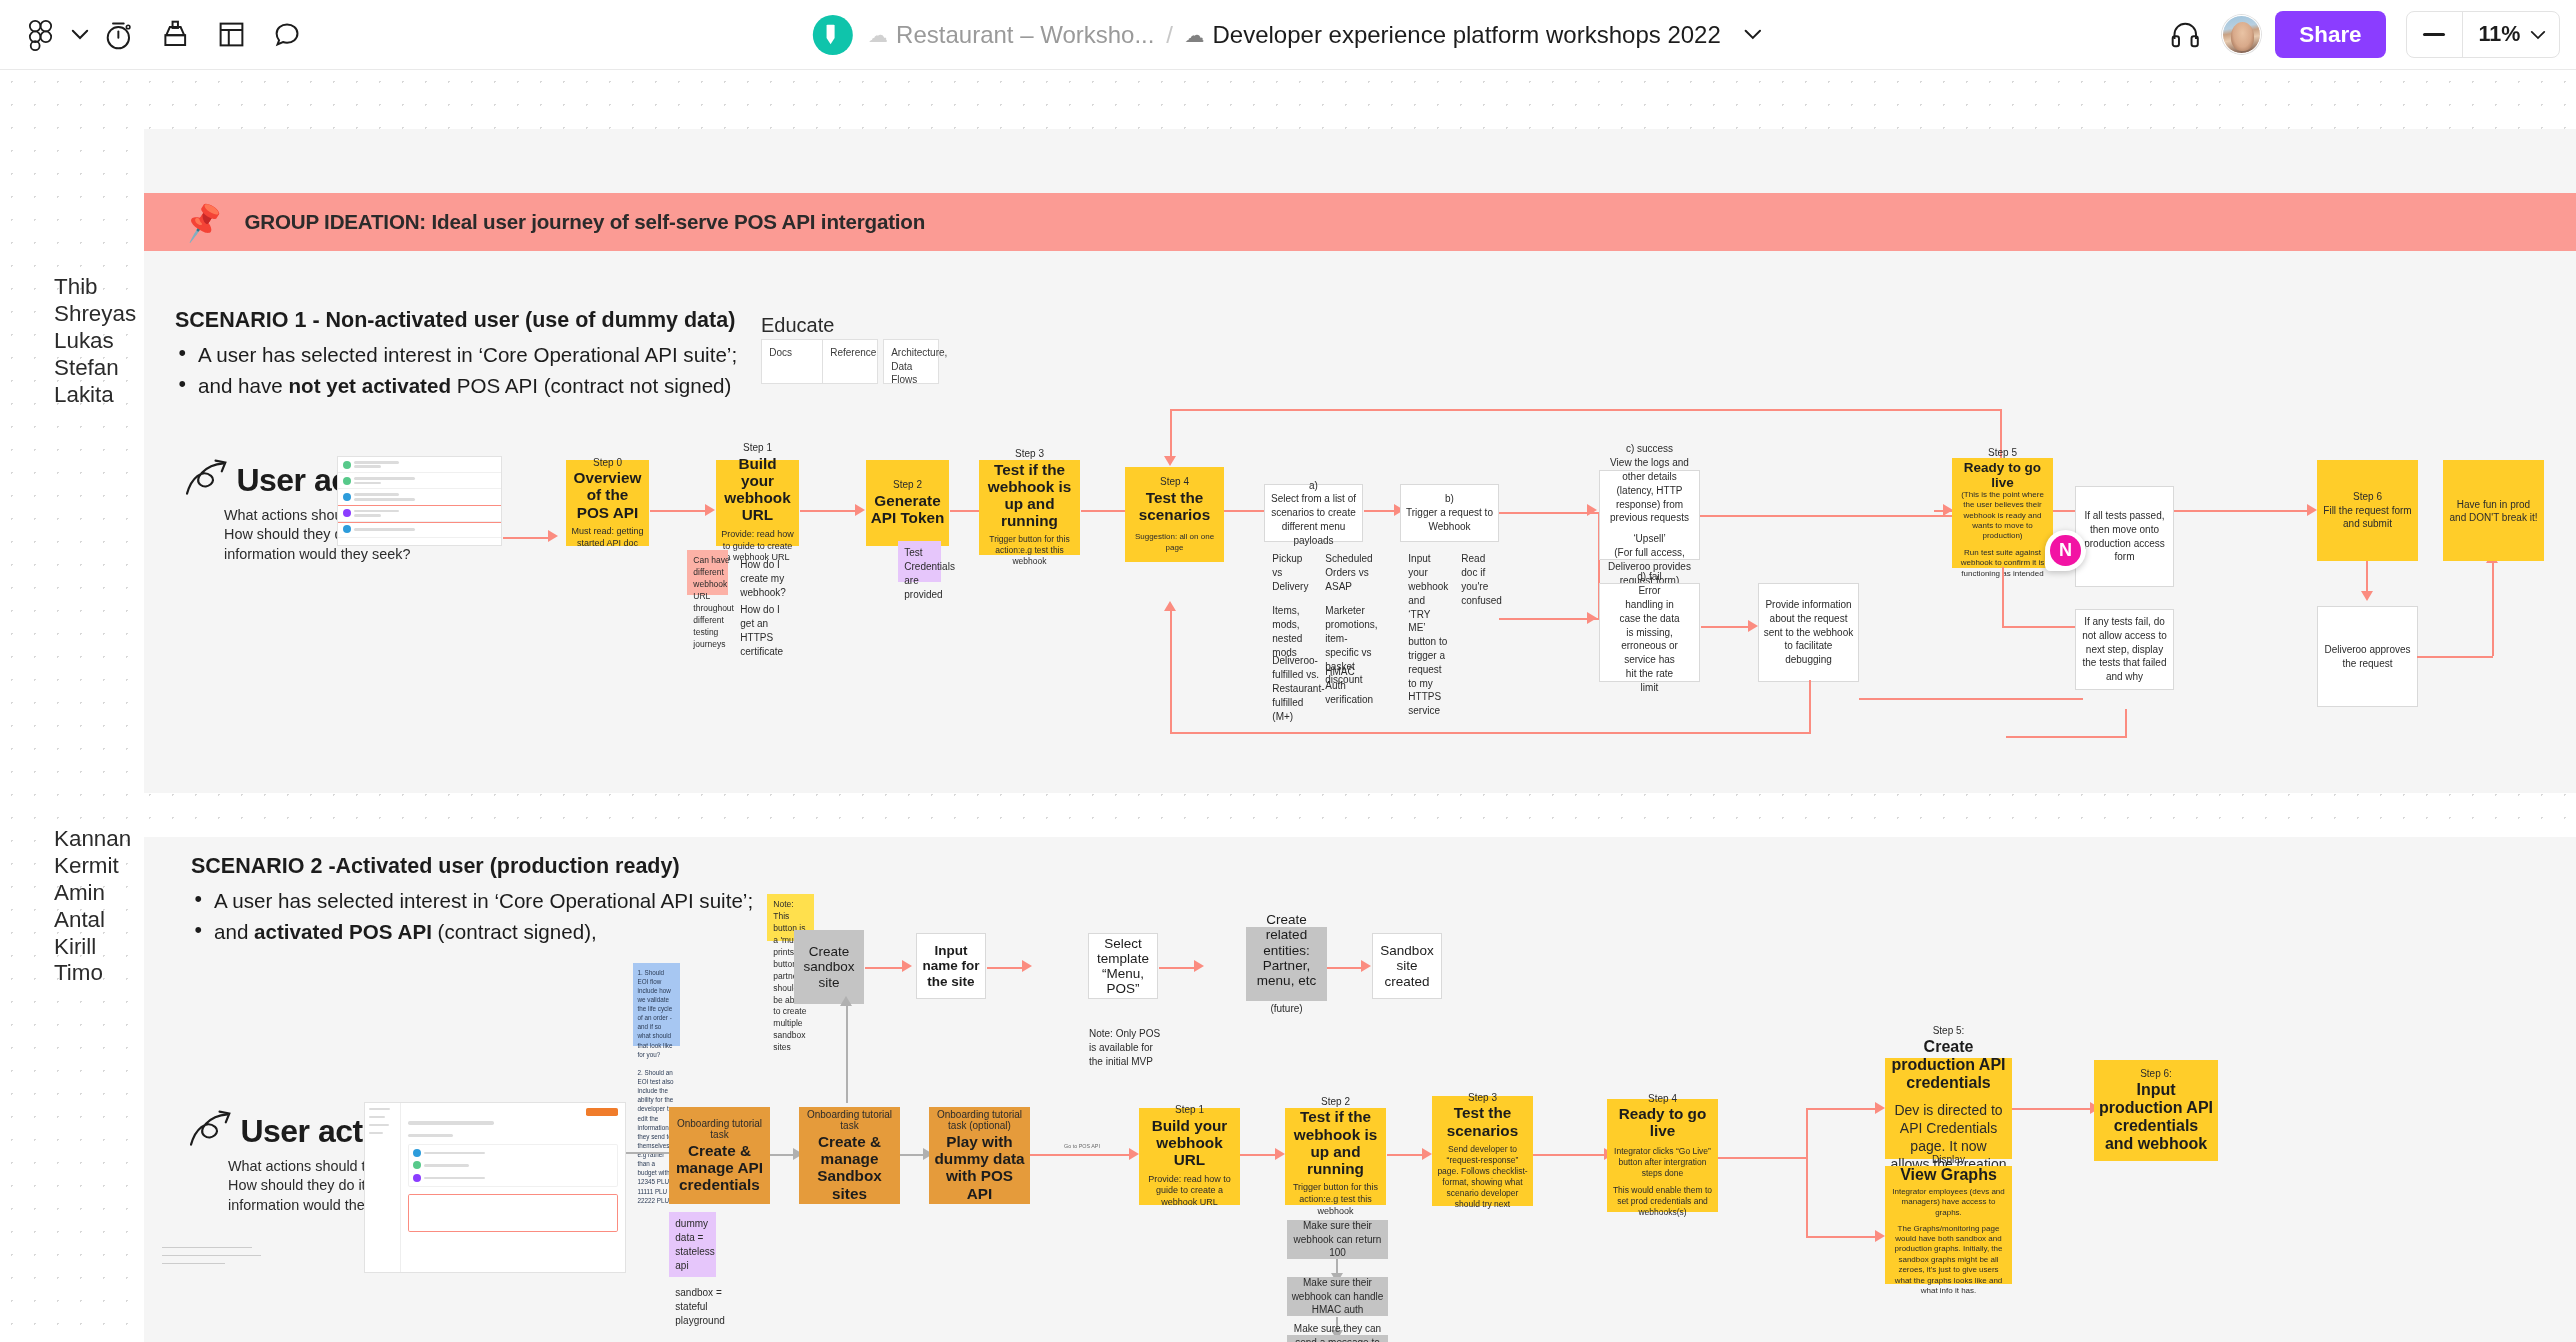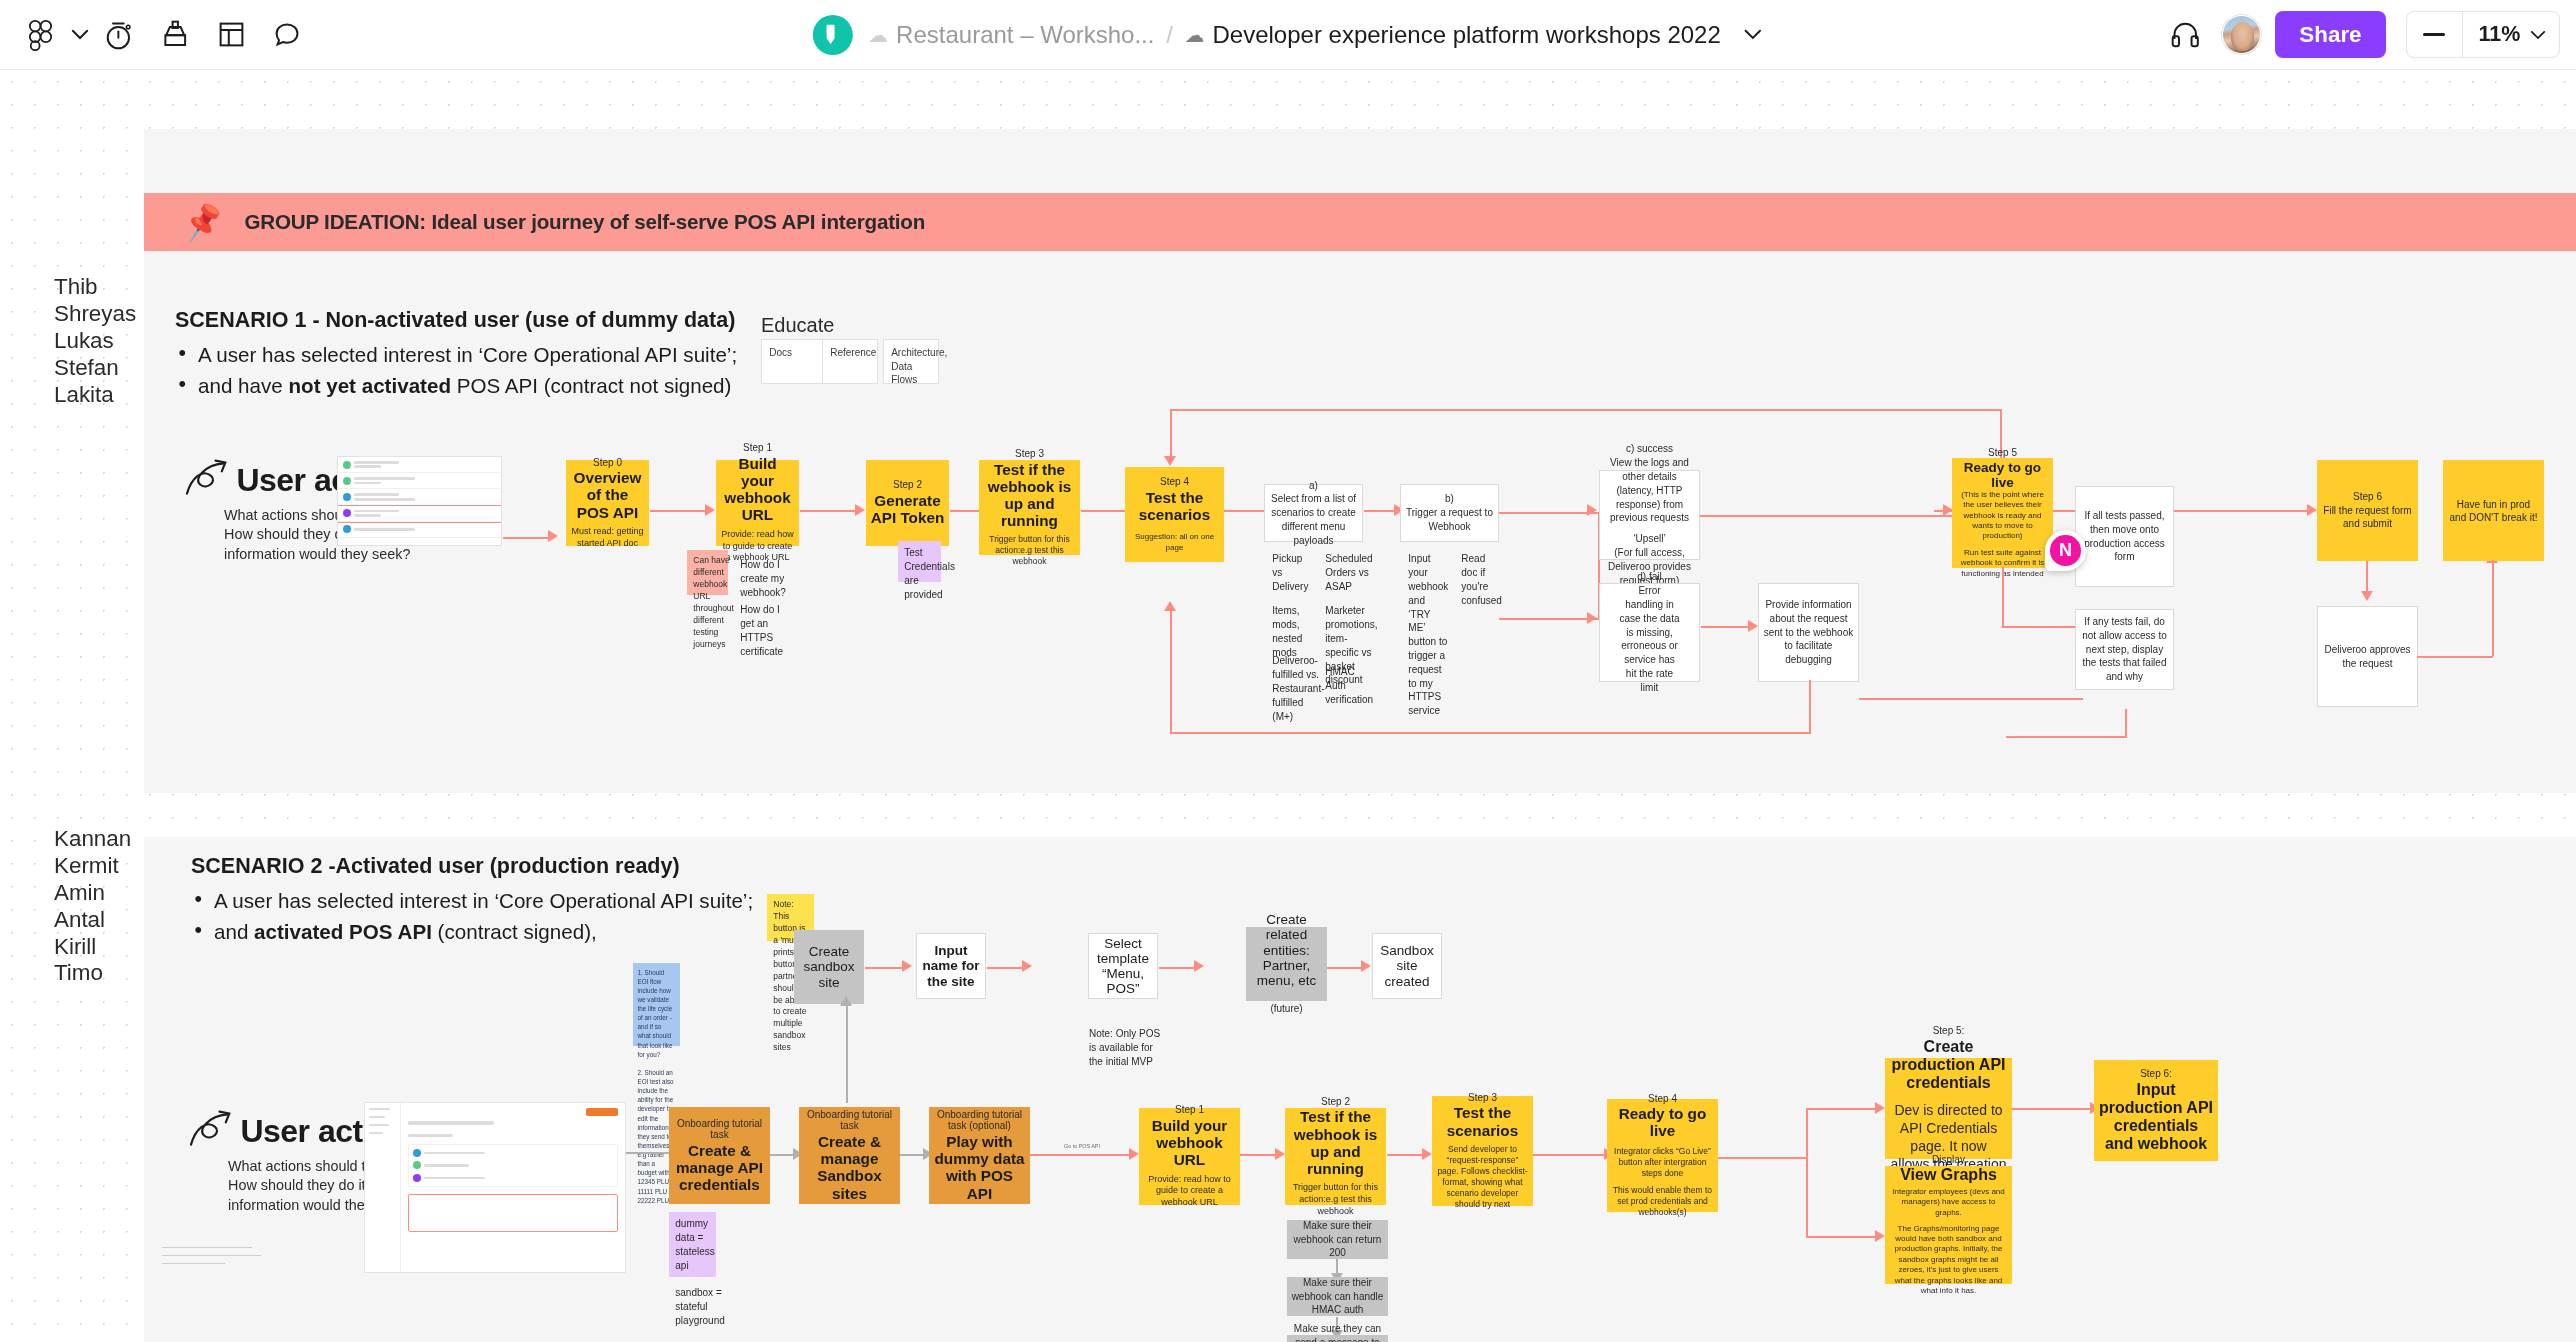--- a/index.html
+++ b/index.html
@@ -642,21 +642,21 @@
   </div>
   <div class="conn h" style="left:1240px;top:1084px;width:38px;"></div>
   <div class="arrowhead ah-r" style="left:1275px;top:1078px;"></div>
 
   <div class="card yellow" style="left:1285px;top:1038px;width:101px;height:97px;padding:4.5px;">
     <div class="eyebrow">Step 2</div>
     <div class="big" style="font-size:15.3px;">Test if the webhook is up and running</div>
     <div class="sub" style="font-size:9px;margin-top:5.4px;">Trigger button for this action:e.g test this webhook</div>
   </div>
   <div class="card grey" style="left:1287px;top:1150px;width:101px;height:39px;padding:3.6px;">
-    <div class="tiny">Make sure their webhook can return 200</div>
+    <div class="tiny">Make sure their webhook can return 100</div>
   </div>
   <div class="conn v g" style="left:1336px;top:1189px;height:20px;"></div>
   <div class="arrowhead ah-d g" style="left:1331px;top:1203px;"></div>
   <div class="card grey" style="left:1287px;top:1207px;width:101px;height:39px;padding:3.6px;">
     <div class="tiny">Make sure their webhook can handle HMAC auth</div>
   </div>
   <div class="conn v g" style="left:1336px;top:1247px;height:20px;"></div>
   <div class="arrowhead ah-d g" style="left:1331px;top:1260px;"></div>
   <div class="card grey" style="left:1287px;top:1265px;width:101px;height:43px;padding:3.6px;">
     <div class="tiny">Make sure they can send a message to sync_status endpoint (no payload validation)</div>

